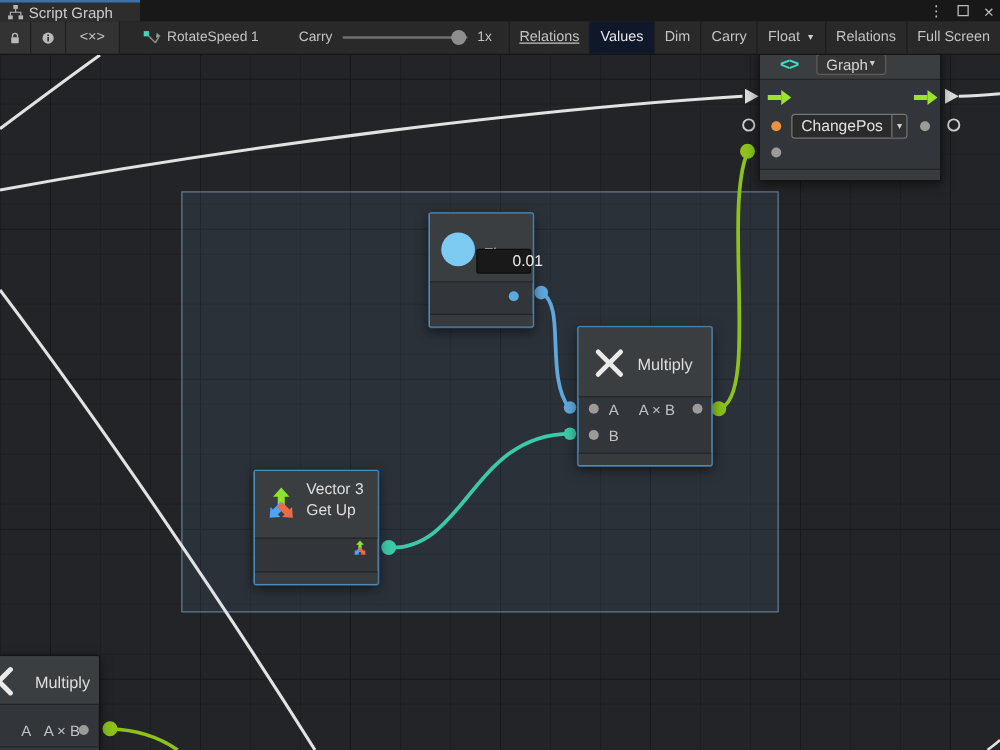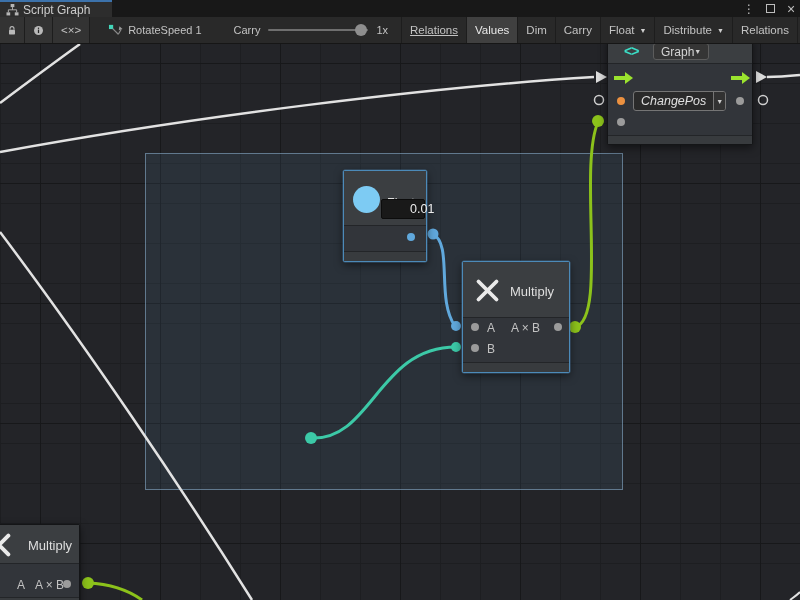--- a/index.html
+++ b/index.html
@@ -36,21 +36,21 @@
   .ntitle { font-size:13px; color:#dedede; white-space:nowrap; }
   .plabel { font-size:12px; color:#c2c2c2; position:absolute; white-space:nowrap; }
   .dot { position:absolute; width:8px; height:8px; border-radius:50%; background:#9b9b9b; }
   .flow-arrow { position:absolute; width:19px; height:12px; }
 
   
   .gbtn { position:absolute; display:flex; align-items:center; gap:0; background:#353535; border:1px solid #5c5c5c;
           border-radius:3px; height:17px; padding:0 7px; font-size:12px; color:#d4d4d4; }
   .code-glyph { position:absolute; font-weight:bold; font-size:14px; color:#3be0c8; letter-spacing:-1px; }
   .ddown { position:absolute; display:flex; height:20px; border:1px solid #757575; border-radius:3px; background:#2a2a2a; overflow:hidden; }
-  .ddown .txt { font-size:12.5px; color:#e0e0e0; padding:2px 7px 16px 7px;font-style:italic; }
+  .ddown .txt { font-size:12.5px; color:#e0e0e0; padding:2px 7px 16px 7px; }
   .ddown .arrow-seg { width:19px; border-left:1px solid #757575; background:#323232; display:flex; align-items:center; justify-content:center; }
   .caret { font-size:7px; color:#cfcfcf; line-height:1; }
 
   .float-circle { position:absolute; width:27px; height:27px; border-radius:50%; background:#7dcbf3; }
   .value-field { position:absolute; background:#191919; border:1px solid #0c0c0c; border-radius:2px;
                  font-size:12.5px; color:#ececec; padding:2px 0 0 5px; }
 
   
   .tabbar { position:absolute; left:0; top:0; width:800px; height:17px; background:#181818; z-index:10; }
   .tab { position:absolute; left:0; top:0; width:112px; height:17px; background:#2d2d2d; border-top:2px solid #3c72ab;
@@ -58,21 +58,21 @@
   .tab-label { font-size:12px; color:#cccccc; white-space:nowrap; }
   .win-controls { position:absolute; right:2px; top:0; height:17px; display:flex; align-items:center; gap:7px; color:#bdbdbd; }
   .wc { width:14px; text-align:center; font-size:12px; cursor:default; }
   .wc-box { width:9px; height:9px; border:1px solid #bdbdbd; }
 
   .toolbar { position:absolute; left:0; top:17px; width:800px; height:27px; background:#292929; z-index:10;
              display:flex; align-items:stretch; border-bottom:1px solid #161616; overflow:hidden; }
   .tbtn { display:flex; align-items:center; justify-content:center; font-size:11.5px; color:#c3c3c3;
           border-right:1px solid #1d1d1d; padding:0 8px; white-space:nowrap; }
   .tbtn.icon-btn { background:#333333; }
-  .tbtn.active { background:#404040; color:#e8e8e8; }
+  .tbtn.active { background:#0f172a; color:#e8e8e8; }
   .tbtn .caret { margin-left:5px; }
   .tb-flat { display:flex; align-items:center; font-size:11px; color:#c3c3c3; white-space:nowrap; }
   .slider-track { position:relative; width:100px; height:2px; background:#6f6f6f; border-radius:1px; }
   .slider-handle { position:absolute; top:-5px; width:12px; height:12px; border-radius:50%; background:#8e8e8e; }
 </style>
 </head>
 <body>
 
 <div id="app">
   <div class="stage">
@@ -153,20 +153,40 @@
       <span class="ntitle" style="position:absolute;left:47px;top:22px;">Multiply</span>
       <span class="dot" style="left:8px;top:61px;"></span>
       <span class="plabel" style="left:24px;top:59px;">A</span>
       <span class="plabel" style="left:48px;top:59px;">A × B</span>
       <span class="dot" style="left:91px;top:61px;"></span>
       <span class="dot" style="left:8px;top:82px;"></span>
       <span class="plabel" style="left:24px;top:80px;">B</span>
       <div class="nfoot" style="height:10px;"></div>
     </div>
 
+    <div class="node selected" style="left:203px;top:376px;width:100px;height:92px;">
+      <div class="nhead" style="height:54px;"></div>
+      <svg style="position:absolute;left:6px;top:9px;width:30px;height:36px;" viewBox="0 0 32 36">
+        <g transform="translate(16,19)">
+          <polygon points="-3,0 -3,-8 -7,-8 0,-16 7,-8 3,-8 3,0" fill="#8be32c"></polygon>
+          <polygon transform="rotate(225)" points="-3,2 -3,-7 -6,-7 0,-14 6,-7 3,-7 3,2" fill="#4da3f5"></polygon>
+          <polygon transform="rotate(135)" points="-3,2 -3,-7 -6,-7 0,-14 6,-7 3,-7 3,2" fill="#ec6a45"></polygon>
+        </g>
+      </svg>
+      <span class="ntitle" style="position:absolute;left:41px;top:7px;font-size:12.5px;">Vector 3</span>
+      <span class="ntitle" style="position:absolute;left:41px;top:24px;font-size:12.5px;">Get Up</span>
+      <svg style="position:absolute;left:76px;top:54px;width:16px;height:16px;" viewBox="0 0 32 36">
+        <g transform="translate(16,19)">
+          <polygon points="-3,0 -3,-8 -7,-8 0,-16 7,-8 3,-8 3,0" fill="#8be32c"></polygon>
+          <polygon transform="rotate(225)" points="-3,2 -3,-7 -6,-7 0,-14 6,-7 3,-7 3,2" fill="#4da3f5"></polygon>
+          <polygon transform="rotate(135)" points="-3,2 -3,-7 -6,-7 0,-14 6,-7 3,-7 3,2" fill="#ec6a45"></polygon>
+        </g>
+      </svg>
+      <div class="nfoot" style="height:10px;"></div>
+    </div>
 
     <div class="node" style="left:-45px;top:524px;width:125px;height:86px;">
       <div class="nhead" style="height:39px;"></div>
       <svg style="position:absolute;left:29px;top:6px;width:28px;height:28px;" viewBox="0 0 24 24">
         <path d="M4,4 L20,20 M20,4 L4,20" stroke="#eaeaea" stroke-width="3.4" stroke-linecap="round" fill="none"></path>
       </svg>
       <span class="ntitle" style="position:absolute;left:72px;top:13px;">Multiply</span>
       <span class="plabel" style="left:61px;top:53px;">A</span>
       <span class="plabel" style="left:79px;top:53px;">A × B</span>
       <span class="dot" style="left:107px;top:55px;"></span>
@@ -224,20 +244,16 @@
       <span style="margin-left:8px;">1x</span>
     </div>
     <div class="tbtn" style="margin-left:13px;border-left:1px solid #1d1d1d;text-decoration:underline;">Relations</div>
     <div class="tbtn active">Values</div>
     <div class="tbtn">Dim</div>
     <div class="tbtn">Carry</div>
     <div class="tbtn">
       <span>Float</span>
         <span class="caret">▼</span>
     </div>
-    <div class="tbtn">
-      <span>Distribute</span>
-        <span class="caret">▼</span>
-    </div>
     <div class="tbtn">Relations</div>
     <div class="tbtn" style="border-right:none;">Full Screen</div>
   </div>
 </div>
 
 </body></html>

